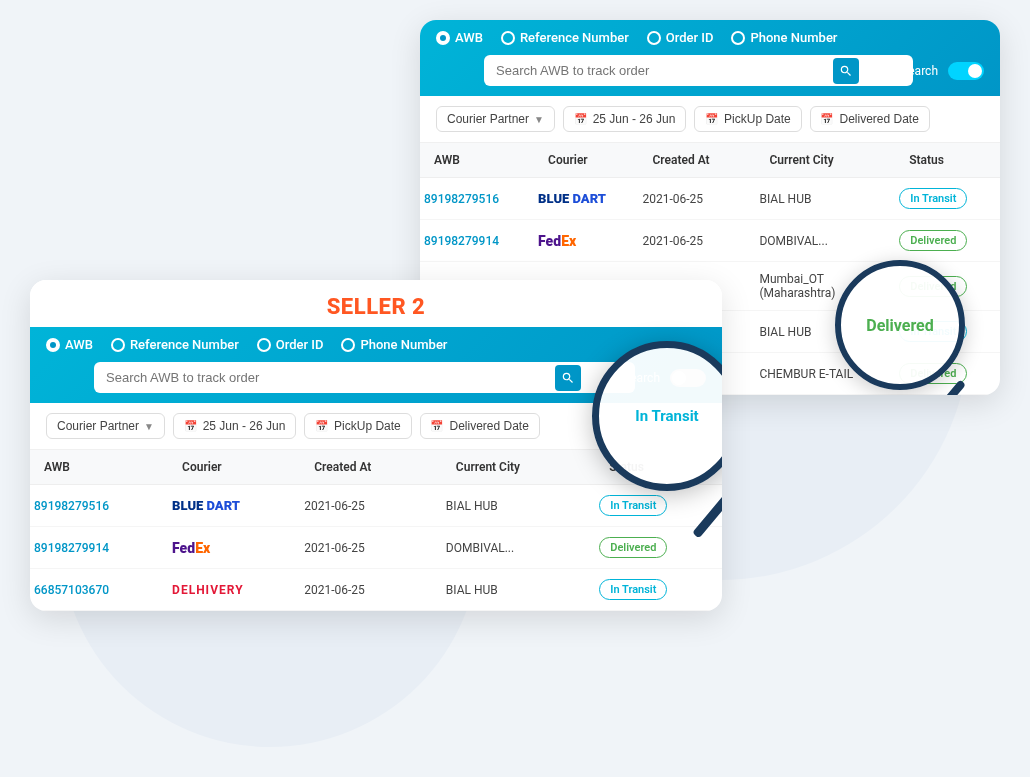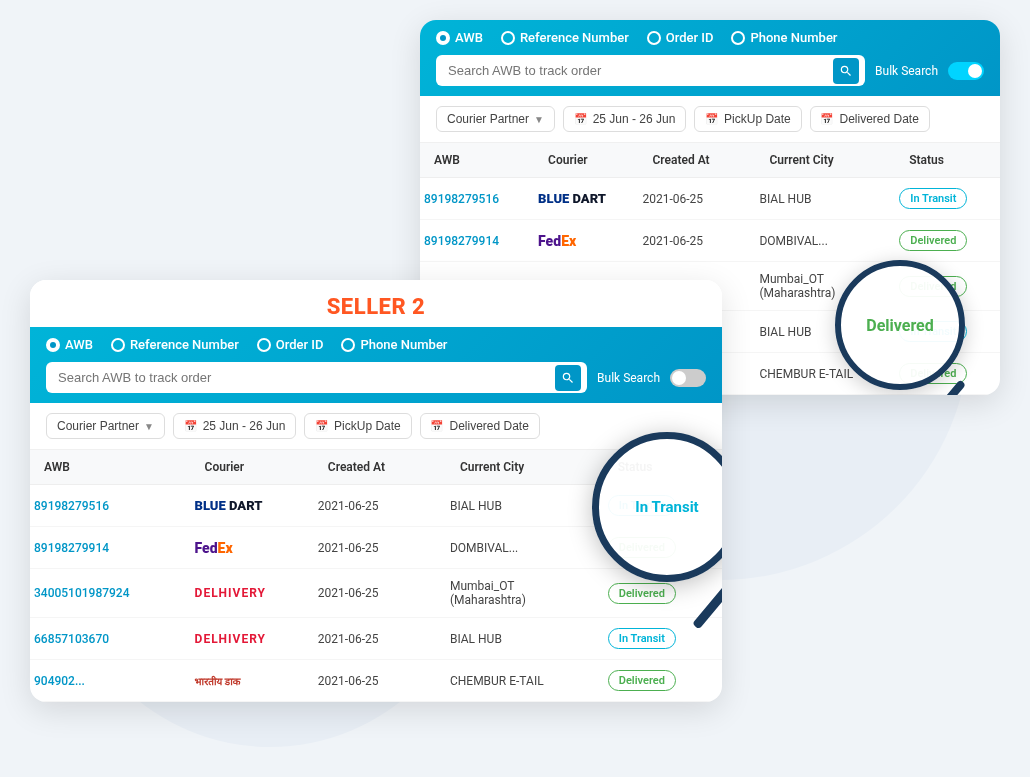--- a/index.html
+++ b/index.html
@@ -113,20 +113,21 @@
       position: relative;
     }
     .search-input {
       width: 100%;
       padding: 8px 36px 8px 12px;
       border-radius: 6px;
       border: none;
       font-size: 13px;
       color: #a21caf;
       outline: none;
+      margin-left: 48px;
     }
     .search-btn {
       position: absolute;
       right: 6px; top: 50%;
       transform: translateY(-50%);
       background: #0096c7;
       border: none;
       border-radius: 4px;
       width: 26px; height: 26px;
       display: flex; align-items: center; justify-content: center;
@@ -204,21 +205,21 @@
       vertical-align: middle;
     }
     .awb-link { color: #0096c7; font-weight: 500; cursor: pointer; }
 
     
     .courier-bluedart {
       font-weight: 900;
       font-size: 13px;
       color: #003087;
     }
-    .courier-bluedart span { color: #0f172a; text-align: right; }
+    .courier-bluedart span { color: #1d4ed8; text-align: right; }
     .courier-fedex {
       font-weight: 900;
       font-size: 14px;
       color: #4d148c;
     }
     .courier-fedex span { color: #ff6600; }
     .courier-delhivery {
       font-weight: 700;
       font-size: 12px;
       color: #e31837;
@@ -500,39 +501,25 @@
         <td><span class="badge badge-transit">In Transit</span></td>
       </tr>
       <tr>
         <td><span class="awb-link">89198279914</span></td>
         <td><span class="courier-fedex">Fed<span>Ex</span></span></td>
         <td>2021-06-25</td>
         <td>DOMBIVAL...</td>
         <td><span class="badge badge-delivered">Delivered</span></td>
       </tr>
       <tr>
-        <td><span class="awb-link">34005101987924</span></td>
-        <td><span class="courier-delhivery">DELHIVERY</span></td>
-        <td>2021-06-25</td>
-        <td>Mumbai_OT<br>(Maharashtra)</td>
-        <td><span class="badge badge-delivered">Delivered</span></td>
-      </tr>
-      <tr>
         <td><span class="awb-link">66857103670</span></td>
         <td><span class="courier-delhivery">DELHIVERY</span></td>
         <td>2021-06-25</td>
         <td>BIAL HUB</td>
         <td><span class="badge badge-transit">In Transit</span></td>
-      </tr>
-      <tr>
-        <td><span class="awb-link">904902...</span></td>
-        <td><span class="courier-indiapost">भारतीय डाक</span></td>
-        <td>2021-06-25</td>
-        <td>CHEMBUR E-TAIL</td>
-        <td><span class="badge badge-delivered">Delivered</span></td>
       </tr>
     </tbody>
   </table>
 
   <div class="magnifier-s2">
     <span class="magnifier-s2-text">In Transit</span>
     <div class="magnifier-s2-handle"></div>
   </div>
 </div>
 

